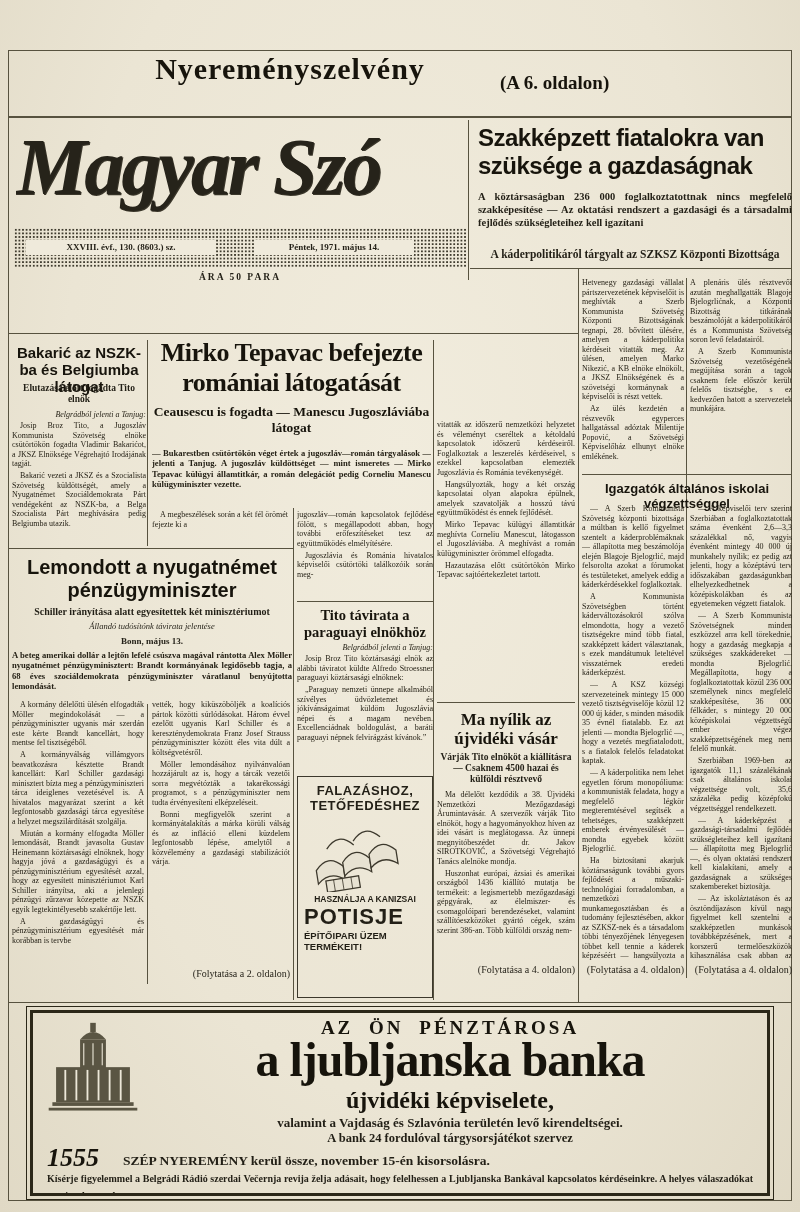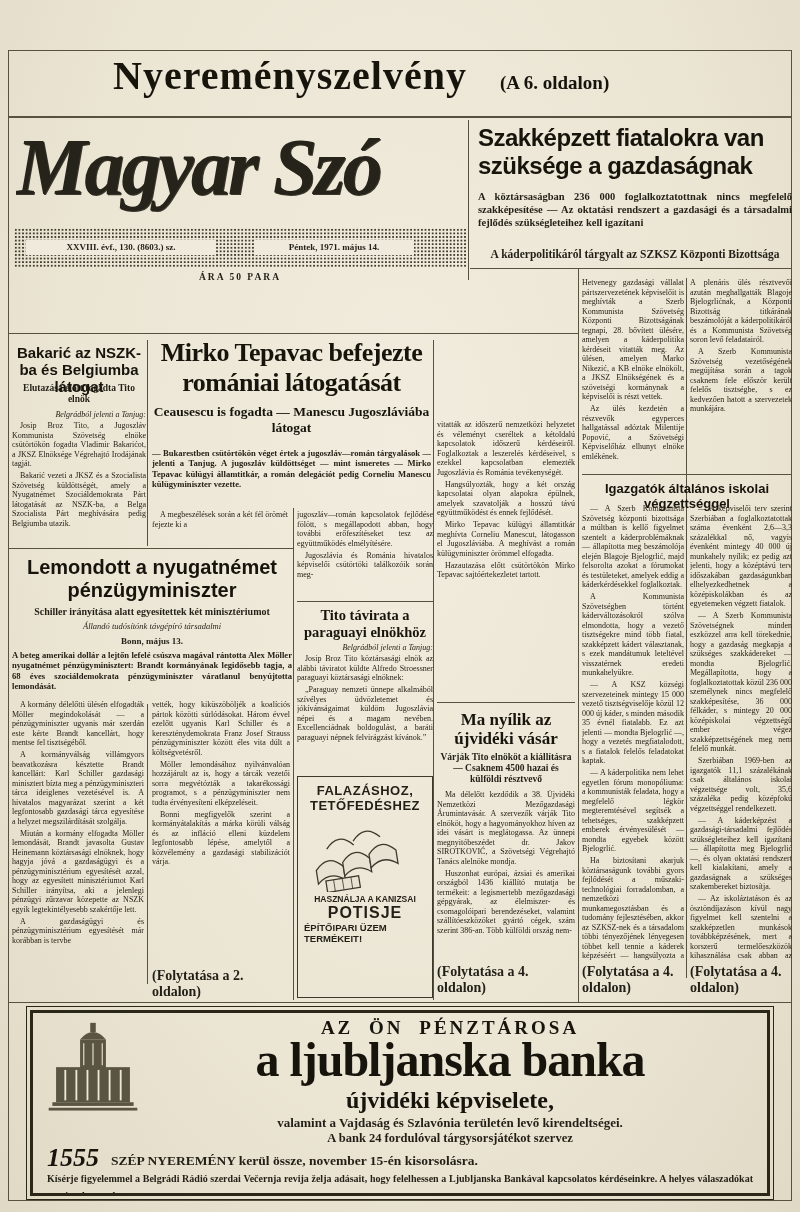--- a/index.html
+++ b/index.html
@@ -9,35 +9,35 @@
         font-family:"Liberation Serif",serif;color:#221f16}
   .abs{position:absolute}
   .rule{background:#57523f}
   .sans{font-family:"Liberation Sans",sans-serif}
   .center{text-align:center}
   .bold{font-weight:bold}
   .jtext{font-size:8px;line-height:9.5px;text-align:justify;overflow:hidden;color:#262217}
   .jtext p{text-indent:8px;margin:0 0 2.5px}
   .jtext p.ni{text-indent:0}
   .dateline{font-size:8px;font-style:italic;text-align:right;color:#262217}
-  .cont{font-size:14px;font-weight:bold;text-align:left}
+  .cont{font-size:10px;font-weight:normal;text-align:right}
   .deck-just{font-weight:bold;text-align:justify}
   .headline{color:#17140c}
 </style>
 </head>
 <body>
 
 <div id="page">
 
   <div class="abs rule" style="left:8px;top:50px;width:784px;height:1px"></div>
   <div class="abs rule" style="left:8px;top:1200px;width:784px;height:1px"></div>
   <div class="abs rule" style="left:8px;top:50px;width:1px;height:1151px"></div>
   <div class="abs rule" style="left:791px;top:50px;width:1px;height:1151px"></div>
 
-  <div class="abs bold center headline" style="left:70px;top:52px;width:440px;font-size:40px;letter-spacing:1px">Nyereményszelvény</div>
+  <div class="abs bold center headline" style="left:70px;top:52px;width:440px;font-size:30px;letter-spacing:1px">Nyereményszelvény</div>
   <div class="abs bold headline" style="left:500px;top:72px;font-size:19px">(A 6. oldalon)</div>
   <div class="abs rule" style="left:8px;top:116px;width:784px;height:2px"></div>
 
   <div class="abs headline" style="left:16px;top:122px;width:448px;height:104px;font:italic bold 80px 'Liberation Serif',serif;letter-spacing:-3px;color:#26231a;text-shadow:1px 1px 0 #3a362a;white-space:nowrap;overflow:hidden">Magyar Szó</div>
   <div class="abs" style="left:14px;top:228px;width:452px;height:40px;background-image:radial-gradient(circle,#403c2f 1.05px,transparent 1.35px);background-size:3.6px 3.6px"></div>
   <div class="abs bold center" style="left:26px;top:240px;width:190px;height:15px;background:#efeadb;font-size:9px;line-height:15px">XXVIII. évf., 130. (8603.) sz.</div>
   <div class="abs bold center" style="left:254px;top:240px;width:160px;height:15px;background:#efeadb;font-size:9px;line-height:15px">Péntek, 1971. május 14.</div>
   <div class="abs bold center" style="left:14px;top:272px;width:452px;font-size:9.5px;letter-spacing:2px">ÁRA 50 PARA</div>
   <div class="abs rule" style="left:468px;top:120px;width:1px;height:160px"></div>
 
@@ -54,21 +54,21 @@
     <p>Az ülés kezdetén a részvevők egyperces hallgatással adóztak Milentije Popović, a Szövetségi Képviselőház elhunyt elnöke emlékének.</p>
   </div>
   <div class="abs jtext" style="left:690px;top:278px;width:102px;height:192px">
     <p class="ni">A plenáris ülés résztvevői azután meghallgatták Blagoje Bjelogrlićnak, a Központi Bizottság titkárának beszámolóját a káderpolitikáról és a Kommunista Szövetség soron levő feladatairól.</p>
     <p>A Szerb Kommunista Szövetség vezetőségének megújítása során a tagok csaknem fele először került felelős tisztségbe, s ez kedvezően hatott a szervezetek munkájára.</p>
   </div>
   <div class="abs rule" style="left:582px;top:474px;width:210px;height:1px"></div>
   <div class="abs bold sans center headline" style="left:582px;top:481px;width:210px;font-size:13px">Igazgatók általános iskolai végzettséggel</div>
   <div class="abs jtext" style="left:582px;top:504px;width:102px;height:456px">
     <p>— A Szerb Kommunista Szövetség központi bizottsága a múltban is kellő figyelmet szentelt a káderproblémáknak — állapította meg beszámolója elején Blagoje Bjelogrlić, majd felsorolta azokat a fórumokat és testületeket, amelyek eddig a káderkérdésekkel foglalkoztak.</p>
-    <p>A Kommunista Szövetségben történt káderváltozásokról szólva elmondotta, hogy a vezető tisztségekre mind több fiatal, szakképzett kádert választanak, s ezek mandátumuk leteltével visszatérnek eredeti munkahelyükre.</p>
+    <p>A Kommunista Szövetségben történt káderváltozásokról szólva elmondotta, hogy a vezető tisztségekre mind több fiatal, szakképzett kádert választanak, s ezek mandátumuk leteltével visszatérnek eredeti káderképzést.</p>
     <p>— A KSZ községi szervezeteinek mintegy 15 000 vezető tisztségviselője közül 12 000 új káder, s minden második 35 évnél fiatalabb. Ez azt jelenti — mondta Bjelogrlić —, hogy a vezetés megfiatalodott, s a fiatalok felelős feladatokat kaptak.</p>
     <p>— A káderpolitika nem lehet egyetlen fórum monopóliuma: a kommunisták feladata, hogy a megfelelő légkör megteremtésével segítsék a tehetséges, szakképzett emberek érvényesülését — mondta egyebek között Bjelogrlić.</p>
     <p>Ha biztosítani akarjuk köztársaságunk további gyors fejlődését a műszaki-technológiai forradalomban, a nemzetközi munkamegosztásban és a tudomány fejlesztésében, akkor az SZKSZ-nek és a társadalom többi tényezőjének lényegesen többet kell tennie a káderek képzéséért — hangsúlyozta a beszámoló.</p>
   </div>
   <div class="abs cont" style="left:582px;top:964px;width:102px">(Folytatása a 4. oldalon)</div>
   <div class="abs jtext" style="left:690px;top:504px;width:102px;height:456px">
     <p>— A képviselői terv szerint Szerbiában a foglalkoztatottak száma évenként 2,6—3,3 százalékkal nő, vagyis évenként mintegy 40 000 új munkahely nyílik; ez pedig azt jelenti, hogy a középtávú terv időszakában gazdaságunkban elhelyezkedhetnek a középiskolákban és az egyetemeken végzett fiatalok.</p>
     <p>— A Szerb Kommunista Szövetségnek minden eszközzel arra kell törekednie, hogy a gazdaság megkapja a szükséges szakkádereket — mondta Bjelogrlić. Megállapította, hogy a foglalkoztatottak közül 236 000 személynek nincs megfelelő szakképesítése, 36 000 félkáder, s mintegy 20 000 középiskolai végzettségű ember végez szakképzettségének meg nem felelő munkát.</p>
     <p>Szerbiában 1969-ben az igazgatók 11,1 százalékának csak általános iskolai végzettsége volt, 35,6 százaléka pedig középfokú végzettséggel rendelkezett.</p>
     <p>— A káderképzést a gazdasági-társadalmi fejlődés szükségleteihez kell igazítani — állapította meg Bjelogrlić —, és olyan oktatási rendszert kell kialakítani, amely a gazdaságnak a szükséges szakembereket biztosítja.</p>
@@ -81,21 +81,21 @@
   <div class="abs rule" style="left:147px;top:340px;width:1px;height:206px"></div>
   <div class="abs rule" style="left:147px;top:704px;width:1px;height:280px"></div>
   <div class="abs rule" style="left:293px;top:508px;width:1px;height:492px"></div>
   <div class="abs rule" style="left:433px;top:340px;width:1px;height:660px"></div>
 
   <div class="abs bold sans center headline" style="left:12px;top:344px;width:134px;font-size:15px;line-height:17px">Bakarić az NSZK-ba és Belgiumba látogat</div>
   <div class="abs bold center" style="left:12px;top:383px;width:134px;font-size:9.5px;line-height:11px">Elutazása előtt fogadta Tito elnök</div>
   <div class="abs dateline" style="left:12px;top:410px;width:134px">Belgrádból jelenti a Tanjug:</div>
   <div class="abs jtext" style="left:12px;top:421px;width:134px;height:126px">
     <p>Josip Broz Tito, a Jugoszláv Kommunista Szövetség elnöke csütörtökön fogadta Vladimir Bakarićot, a JKSZ Elnöksége Végrehajtó Irodájának tagját.</p>
-    <p>Bakarić vezeti a JKSZ és a Szocialista Szövetség küldöttségét, amely a Nyugatnémet Szociáldemokrata Párt látogatását az NSZK-ba, a Belga Szocialista Párt meghívására pedig Belgiumba utazik.</p>
+    <p>Bakarić vezeti a JKSZ és a Szocialista Szövetség küldöttségét, amely a Nyugatnémet Szociáldemokrata Párt vendégeként az NSZK-ba, a Belga Szocialista Párt meghívására pedig Belgiumba utazik.</p>
   </div>
 
   <div class="abs bold center headline" style="left:150px;top:338px;width:283px;font-size:26px;line-height:30px;letter-spacing:-0.5px">Mirko Tepavac befejezte romániai látogatását</div>
   <div class="abs bold center headline" style="left:150px;top:404px;width:283px;font-size:13.5px;line-height:16px">Ceausescu is fogadta — Manescu Jugoszláviába látogat</div>
   <div class="abs jtext bold" style="left:152px;top:448px;width:279px;height:58px;font-size:8.6px;line-height:10.4px">
     <p class="ni">— Bukarestben csütörtökön véget értek a jugoszláv—román tárgyalások — jelenti a Tanjug. A jugoszláv küldöttséget — mint ismeretes — Mirko Tepavac külügyi államtitkár, a román delegációt pedig Corneliu Manescu külügyminiszter vezette.</p>
   </div>
   <div class="abs jtext" style="left:152px;top:510px;width:136px;height:36px">
     <p>A megbeszélések során a két fél örömét fejezte ki a</p>
   </div>
@@ -115,21 +115,21 @@
 old center headline bold" style="left:297px;top:607px;width:136px;font-size:14.5px;line-height:16.5px;font-weight:bold;text-align:center">Tito távirata a paraguayi elnökhöz</div>
   <div class="abs dateline" style="left:297px;top:643px;width:136px">Belgrádból jelenti a Tanjug:</div>
   <div class="abs jtext" style="left:297px;top:654px;width:136px;height:118px">
     <p>Josip Broz Tito köztársasági elnök az alábbi táviratot küldte Alfredo Stroessner paraguayi köztársasági elnöknek:</p>
     <p>„Paraguay nemzeti ünnepe alkalmából szívélyes üdvözletemet és jókívánságaimat küldöm Jugoszlávia népei és a magam nevében. Excellenciádnak boldogulást, a baráti paraguayi népnek felvirágzást kívánok.”</p>
   </div>
 
   <div class="abs rule" style="left:8px;top:548px;width:286px;height:1px"></div>
   <div class="abs bold sans center headline" style="left:12px;top:556px;width:280px;font-size:20px;line-height:23px">Lemondott a nyugatnémet pénzügyminiszter</div>
   <div class="abs bold center" style="left:12px;top:606px;width:280px;font-size:10px">Schiller irányítása alatt egyesítettek két minisztériumot</div>
-  <div class="abs center" style="left:12px;top:621px;width:280px;font-size:8.5px;font-style:italic">Állandó tudósítónk távgépíró társadalmi</div>
+  <div class="abs center" style="left:12px;top:621px;width:280px;font-size:8.5px;font-style:italic">Állandó tudósítónk távirata jelentése</div>
   <div class="abs bold center" style="left:12px;top:636px;width:280px;font-size:9px">Bonn, május 13.</div>
   <div class="abs jtext bold" style="left:12px;top:650px;width:280px;height:46px;font-size:8.6px;line-height:10.4px">
     <p class="ni">A beteg amerikai dollár a lejtőn lefelé csúszva magával rántotta Alex Möller nyugatnémet pénzügyminisztert: Brandt kormányának legidősebb tagja, a 68 éves szociáldemokrata pénzügyminiszter váratlanul benyújtotta lemondását.</p>
   </div>
   <div class="abs jtext" style="left:12px;top:700px;width:132px;height:284px">
     <p>A kormány délelőtti ülésén elfogadták Möller megindokolását — a pénzügyminiszter ugyanis már szerdán este kérte Brandt kancellárt, hogy mentse fel tisztségéből.</p>
     <p>A kormányválság villámgyors beavatkozásra késztette Brandt kancellárt: Karl Schiller gazdasági minisztert bízta meg a pénzügyminiszteri tárca ideiglenes vezetésével is. A hivatalos magyarázat szerint a két legfontosabb gazdasági tárca egyesítése a helyzet megszilárdítását szolgálja.</p>
     <p>Miután a kormány elfogadta Möller lemondását, Brandt javasolta Gustav Heinemann köztársasági elnöknek, hogy hagyja jóvá a gazdaságügyi és a pénzügyminisztérium egyesítését azzal, hogy az egyesített minisztériumot Karl Schiller irányítsa, aki a jelenlegi pénzügyi zűrzavar közepette az NSZK egyik legtekintélyesebb szakértője lett.</p>
     <p>A gazdaságügyi és pénzügyminisztérium egyesítését már korábban is tervbe</p>
   </div>
@@ -150,21 +150,21 @@
         <path d="M64 40 q14 -16 28 0 l0 14 q-14 -12 -28 0 z"></path>
         <path d="M22 28 q14 -16 28 0" fill="none"></path>
         <path d="M50 24 q14 -16 28 0" fill="none"></path>
         <rect x="16" y="60" width="34" height="12"></rect>
         <line x1="24" y1="60" x2="24" y2="72" stroke-width="0.8"></line>
         <line x1="33" y1="60" x2="33" y2="72" stroke-width="0.8"></line>
         <line x1="42" y1="60" x2="42" y2="72" stroke-width="0.8"></line>
       </g>
     </svg>
     <div class="bold sans" style="font-size:8.5px;text-align:center">HASZNÁLJA A KANIZSAI</div>
-    <div class="bold sans" style="font-size:16px;text-align:center;letter-spacing:1px">POTISJE</div>
+    <div class="bold sans" style="font-size:22px;text-align:left;letter-spacing:1px">POTISJE</div>
     <div class="bold sans" style="font-size:9.5px;">ÉPÍTŐIPARI ÜZEM</div>
     <div class="bold sans" style="font-size:9.5px;">TERMÉKEIT!</div>
   </div>
 
   <div class="abs rule" style="left:437px;top:702px;width:138px;height:1px"></div>
   <div class="abs bold center headline" style="left:437px;top:710px;width:138px;font-size:17px;line-height:19px">Ma nyílik az újvidéki vásár</div>
   <div class="abs bold center" style="left:437px;top:752px;width:138px;font-size:9.5px;line-height:11px">Várják Tito elnököt a kiállításra — Csaknem 4500 hazai és külföldi résztvevő</div>
   <div class="abs jtext" style="left:437px;top:790px;width:138px;height:172px">
     <p>Ma délelőtt kezdődik a 38. Újvidéki Nemzetközi Mezőgazdasági Árumintavásár. A szervezők várják Tito elnököt, hogy a hagyományokhoz híven az idei vásárt is meglátogassa. Az ünnepi megnyitóbeszédet dr. Jakov SIROTKOVIĆ, a Szövetségi Végrehajtó Tanács alelnöke mondja.</p>
     <p>Huszonhat európai, ázsiai és amerikai országból 1436 kiállító mutatja be termékeit: a legismertebb mezőgazdasági gépgyárak, az élelmiszer- és csomagolóipari berendezéseket, valamint szállítóeszközöket gyártó cégek, szám szerint 386-an. Több külföldi ország nem-</p>
@@ -194,19 +194,19 @@
         <line x1="48" y1="24" x2="48" y2="48" stroke-width="1.2"></line>
         <line x1="58" y1="24" x2="58" y2="48" stroke-width="1.2"></line>
       </g>
     </svg>
     <div class="abs bold center headline" style="left:110px;top:4px;right:10px;font-size:19px;letter-spacing:3px;word-spacing:8px">AZ ÖN PÉNZTÁROSA</div>
     <div class="abs bold center headline" style="left:110px;top:22px;right:10px;font-size:48px;line-height:50px;letter-spacing:-1px">a ljubljanska banka</div>
     <div class="abs bold center headline" style="left:110px;top:74px;right:10px;font-size:24px">újvidéki képviselete,</div>
     <div class="abs bold center" style="left:110px;top:102px;right:10px;font-size:13px">valamint a Vajdaság és Szlavónia területén levő kirendeltségei.</div>
     <div class="abs bold center" style="left:110px;top:118px;right:10px;font-size:12.5px">A bank 24 fordulóval tárgysorsjátékot szervez</div>
     <div class="abs" style="left:14px;top:130px;right:10px;height:26px">
-      <span class="bold headline" style="font:italic bold 26px 'Liberation Serif',serif;margin-right:8px;vertical-align:bottom">1555</span>
+      <span class="bold headline" style="font:italic bold 26px 'Liberation Serif',serif;margin-right:20px;vertical-align:bottom">1555</span>
       <span class="bold" style="font-size:13.5px;vertical-align:bottom;line-height:24px">SZÉP NYEREMÉNY kerül össze, november 15-én kisorsolásra.</span>
     </div>
     <div class="abs bold" style="left:14px;top:157px;right:14px;font-size:10px;line-height:17px;text-align:justify">Kísérje figyelemmel a Belgrádi Rádió szerdai Večernja revija želja adásait, hogy felelhessen a Ljubljanska Bankával kapcsolatos kérdéseinkre. A helyes válaszadókat megjutalmazzuk.</div>
   </div>
 
 </div>
 
 </body></html>

